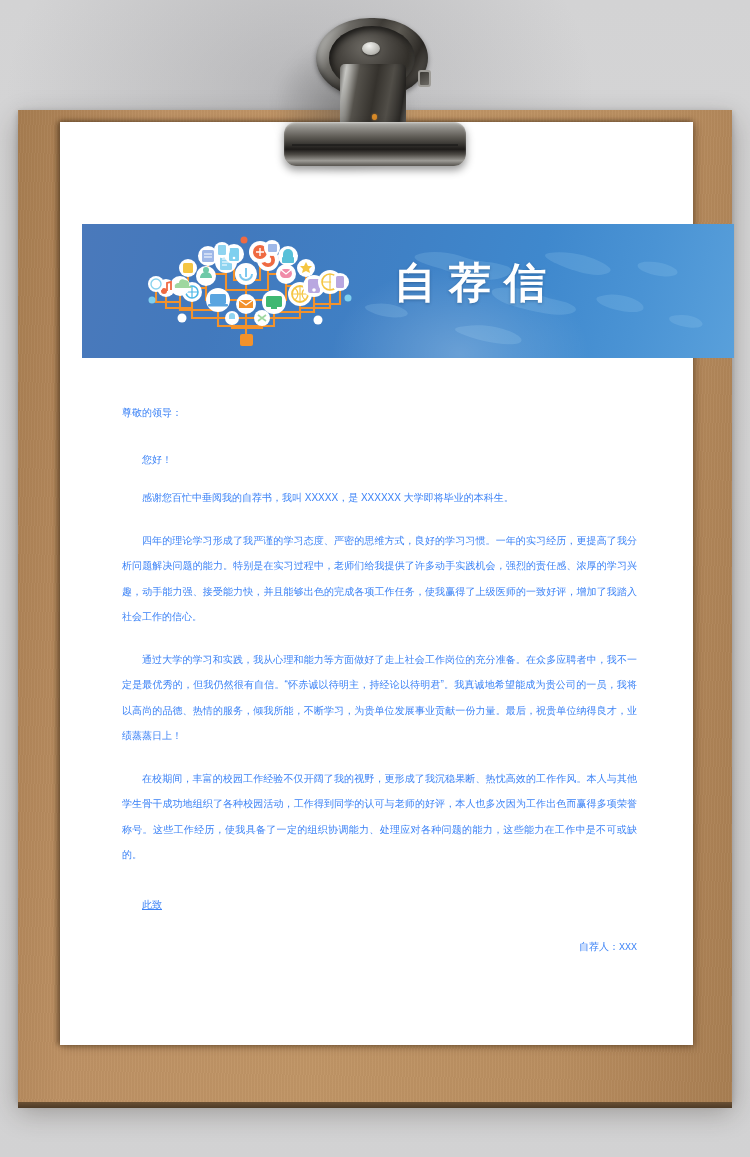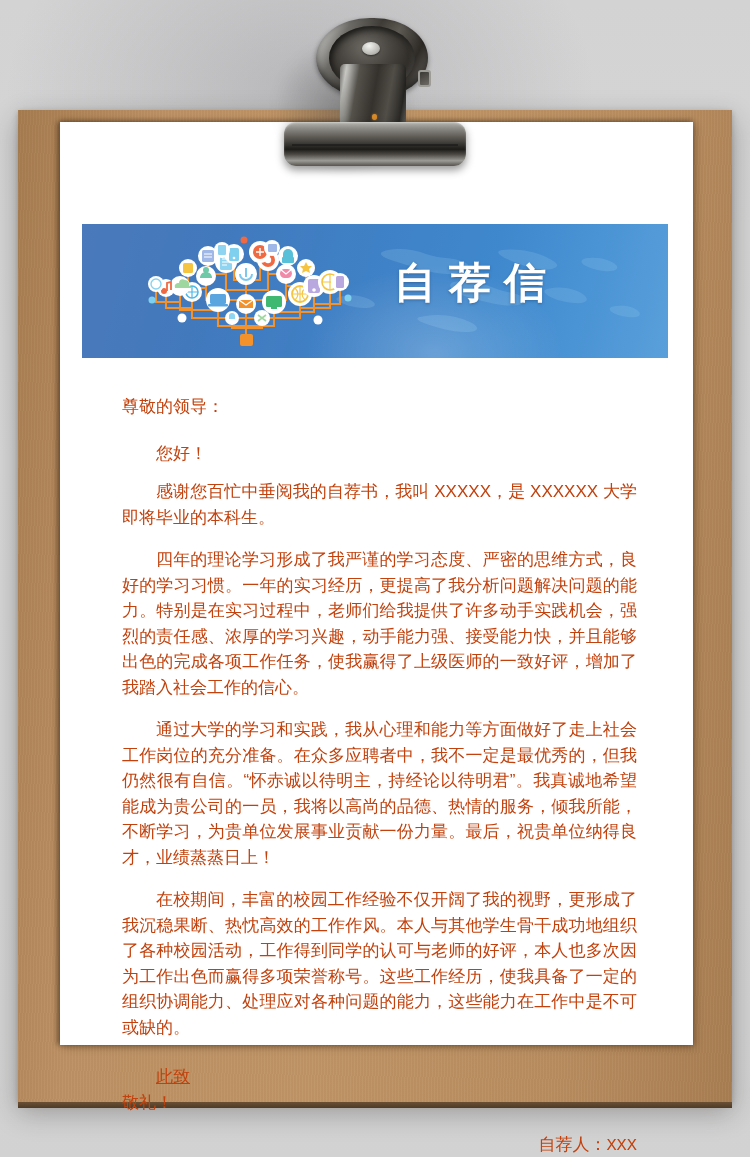--- a/index.html
+++ b/index.html
@@ -144,21 +144,21 @@
     border-radius: 3px;
     border: 2px solid #9e9c97;
     background: linear-gradient(150deg, #3b3934, #6e6b66);
   }
 
   
   #banner {
     position: absolute;
     left: 22px;
     top: 102px;
-    width: 586px;
+    width: 652px;
     height: 134px;
     overflow: hidden;
     background: linear-gradient(105deg, #4a79bb 0%, #4279bd 22%, #3f81c6 48%,
                 #3f88cd 68%, #4a93d4 84%, #59a0db 100%);
   }
   #banner-map {
     position: absolute; inset: 0;
     opacity: .20;
   }
   #banner-glow {
@@ -183,24 +183,24 @@
     left: 40px;
     top: 6px;
     width: 250px;
     height: 122px;
   }
 
   
   #letter {
     position: absolute;
     left: 62px;
-    top: 272px;
+    top: 278px;
     width: 515px;
-    color: #c2410c;
-    font-size: 17px;
+    color: #3b82f6;
+    font-size: 10px;
     line-height: 25.5px;
   }
   .salutation {
     margin-bottom: 21px;
   }
   .greeting {
     text-indent: 2em;
     margin-bottom: 13px;
     font-family: Liberation Serif, serif;
   }
@@ -451,21 +451,20 @@
     <p class="para">感谢您百忙中垂阅我的自荐书，我叫 XXXXX，是 XXXXXX 大学即将毕业的本科生。</p>
 
     <p class="para">四年的理论学习形成了我严谨的学习态度、严密的思维方式，良好的学习习惯。一年的实习经历，更提高了我分析问题解决问题的能力。特别是在实习过程中，老师们给我提供了许多动手实践机会，强烈的责任感、浓厚的学习兴趣，动手能力强、接受能力快，并且能够出色的完成各项工作任务，使我赢得了上级医师的一致好评，增加了我踏入社会工作的信心。</p>
 
     <p class="para">通过大学的学习和实践，我从心理和能力等方面做好了走上社会工作岗位的充分准备。在众多应聘者中，我不一定是最优秀的，但我仍然很有自信。“怀赤诚以待明主，持经论以待明君”。我真诚地希望能成为贵公司的一员，我将以高尚的品德、热情的服务，倾我所能，不断学习，为贵单位发展事业贡献一份力量。最后，祝贵单位纳得良才，业绩蒸蒸日上！</p>
 
     <p class="para">在校期间，丰富的校园工作经验不仅开阔了我的视野，更形成了我沉稳果断、热忱高效的工作作风。本人与其他学生骨干成功地组织了各种校园活动，工作得到同学的认可与老师的好评，本人也多次因为工作出色而赢得多项荣誉称号。这些工作经历，使我具备了一定的组织协调能力、处理应对各种问题的能力，这些能力在工作中是不可或缺的。</p>
 
     <div class="closing-1">此致</div>
 
-    <div class="closing-2">敬礼！</div>
 
     <div class="sign-block">
       <div class="sign-line">自荐人：XXX</div>
     </div>
 
   </div>
 </div>
 
 <div id="clip">
   <div class="clip-shadow"></div>

